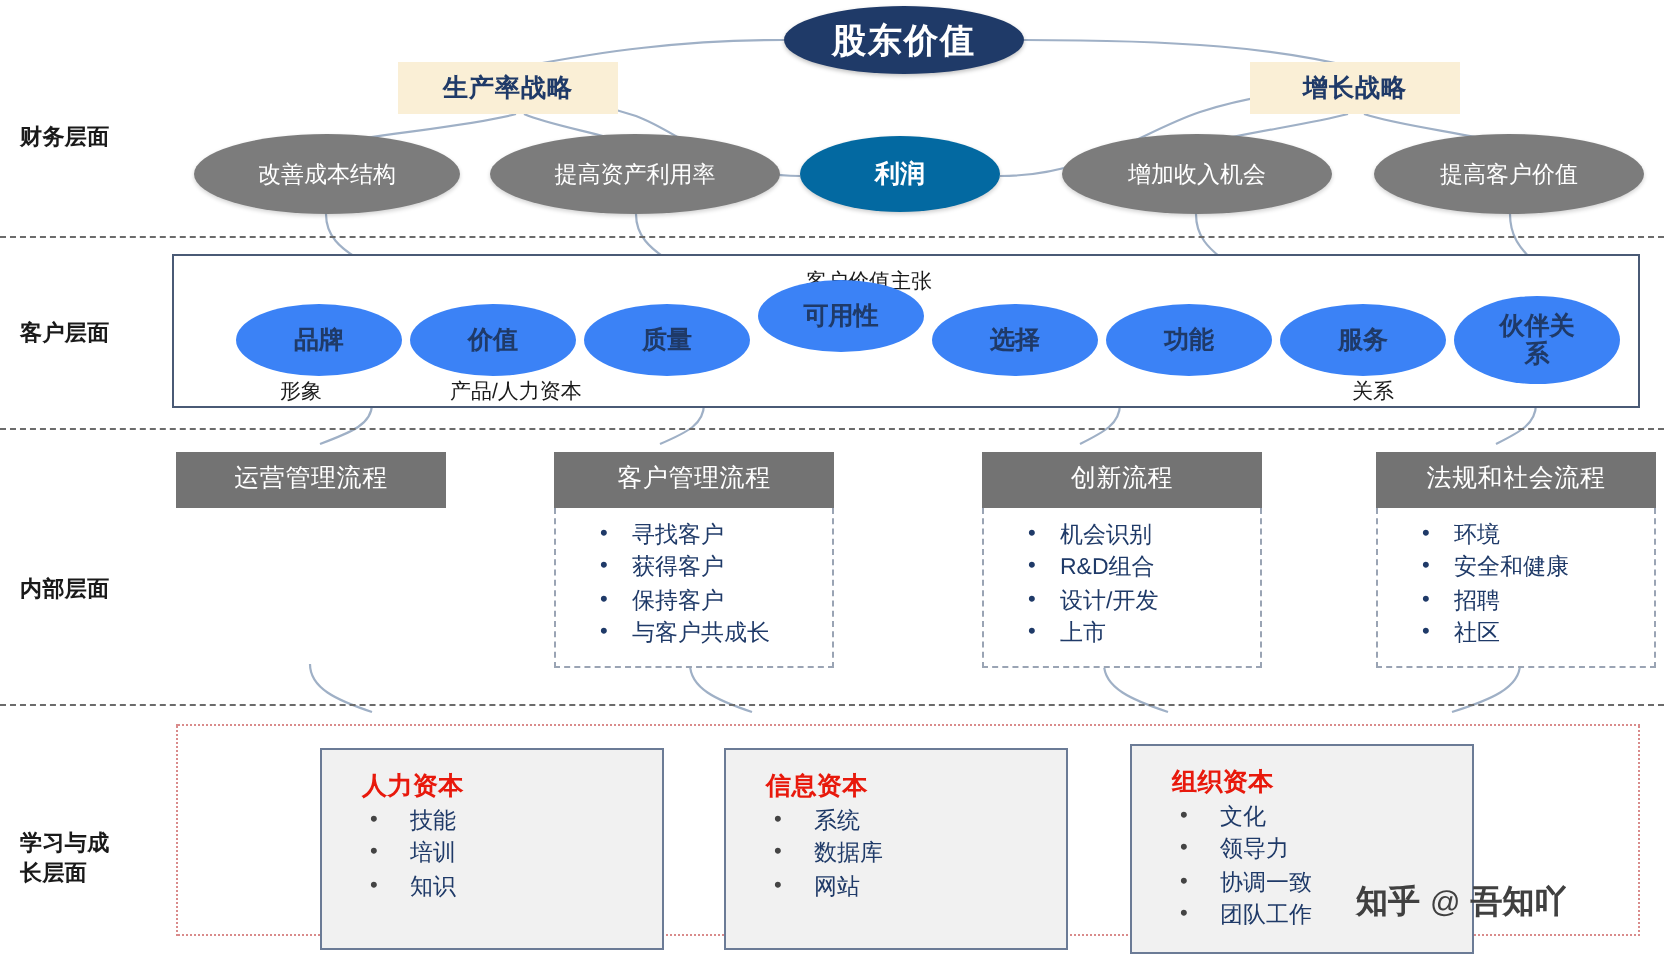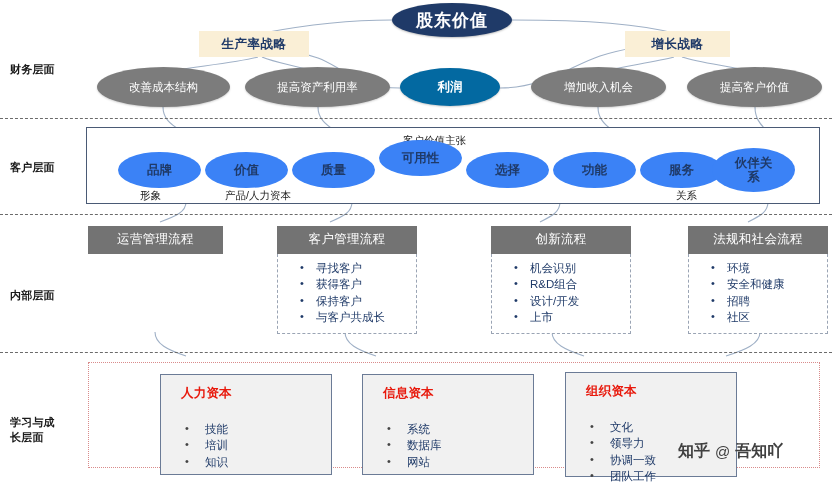--- a/index.html
+++ b/index.html
@@ -180,21 +180,21 @@
     background: #F1F1F1;
     border: 1.3px solid #6b7b96;
     z-index: 5;
     padding: 10px 0 8px 0;
   }
   .cap-title {
     font-size: 12.5px;
     font-weight: bold;
     color: #E8190C;
     padding-left: 20px;
-    margin-bottom: 19px;
+    margin-bottom: 1px;
     letter-spacing: .2px;
   }
   .cap ul {
     margin: 0;
     padding: 0 0 0 24px;
     list-style: none;
   }
   .cap li {
     position: relative;
     font-size: 11.5px;
@@ -294,21 +294,21 @@
 
   <div class="cust-title" style="left:403px; top:134px;">客户价值主张</div>
 
   <div class="cust-oval" style="left:118px; top:152px; width:83px; height:36px;">品牌</div>
   <div class="cust-oval" style="left:205px; top:152px; width:83px; height:36px;">价值</div>
   <div class="cust-oval" style="left:292px; top:152px; width:83px; height:36px;">质量</div>
   <div class="cust-oval" style="left:379px; top:140px; width:83px; height:36px;">可用性</div>
   <div class="cust-oval" style="left:466px; top:152px; width:83px; height:36px;">选择</div>
   <div class="cust-oval" style="left:553px; top:152px; width:83px; height:36px;">功能</div>
   <div class="cust-oval" style="left:640px; top:152px; width:83px; height:36px;">服务</div>
-  <div class="cust-oval" style="left:712px; top:148px; width:83px; height:44px; flex-direction:column;">
+  <div class="cust-oval" style="left:727px; top:148px; width:83px; height:44px; flex-direction:column;">
     <span>伙伴关</span>
     <span>系</span>
   </div>
 
   <div class="cust-sub" style="left:140px; top:189px;">形象</div>
   <div class="cust-sub" style="left:225px; top:189px;">产品/人力资本</div>
   <div class="cust-sub" style="left:676px; top:189px;">关系</div>
 
   <div class="proc" style="left:88px; top:226px; width:135px;">
     <div class="proc-head">运营管理流程</div>

